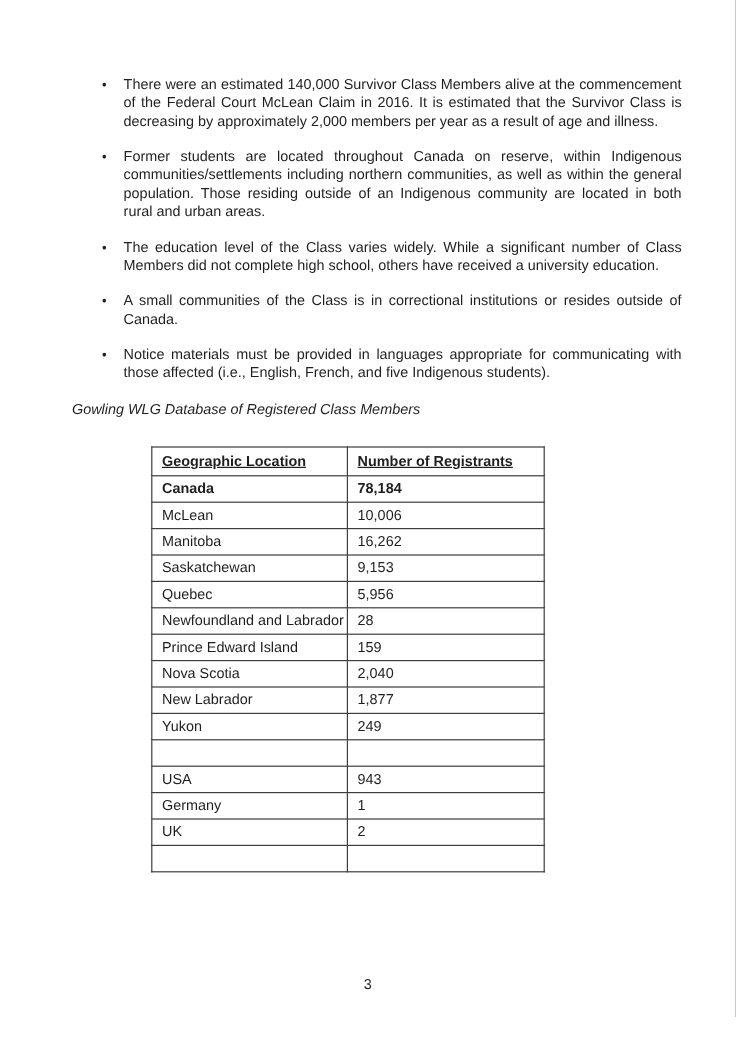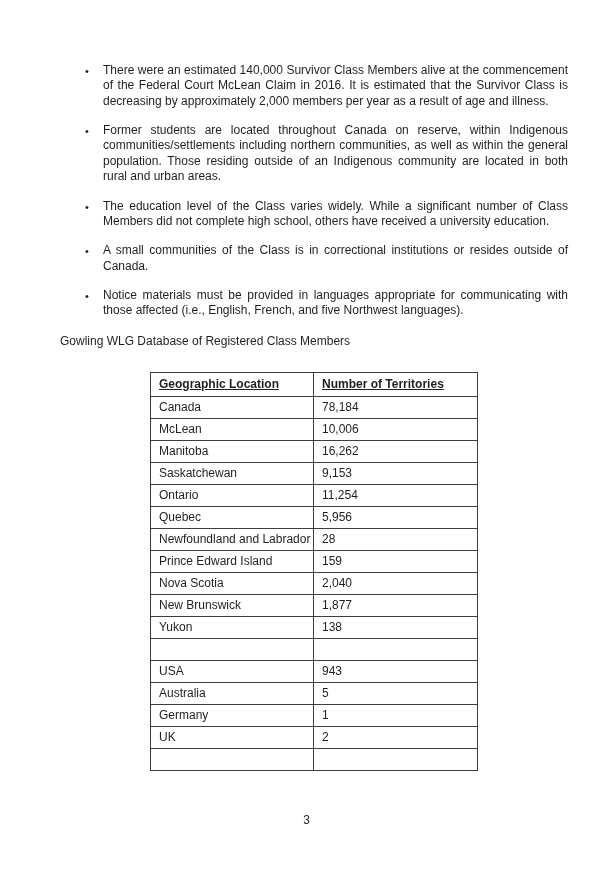--- a/index.html
+++ b/index.html
@@ -30,26 +30,27 @@
     width: 18px;
     font-size: 11px;
     padding-top: 1px;
   }
   .bullet-item .btext {
     flex: 1;
     text-align: justify;
   }
   .btext .ital { }
   .section-heading {
+    font-style: italic;
     margin: 15px 0 23px 0;
   }
   table.reg-table {
     border-collapse: collapse;
     table-layout: fixed;
-    margin-left: 90px;
+    margin-left: 66px;
     width: 327px;
   }
   table.reg-table col.c1 { width: 163px; }
   table.reg-table col.c2 { width: 164px; }
   table.reg-table th, table.reg-table td {
     border: 1px solid #3d3d3d;
     padding: 3px 8px 3px 8px;
     height: 15px;
     text-align: left;
     vertical-align: middle;
@@ -57,21 +58,21 @@
     line-height: 15px;
     white-space: nowrap;
     overflow: hidden;
   }
   table.reg-table th {
     font-weight: bold;
     text-decoration: underline;
     padding-top: 4px;
     padding-bottom: 4px;
   }
-  tr.bold-row td { font-weight: normal; }
+  tr.bold-row td { font-weight: bold; }
   .page-number {
     position: absolute;
     top: 813px;
     left: 0;
     width: 613px;
     text-align: center;
     font-size: 12px;
   }
 </style>
 </head>
@@ -95,92 +96,84 @@
       <div class="btext">The education level of the Class varies widely. While a significant number of Class Members did not complete high school, others have received a university education.</div>
     </div>
 
     <div class="bullet-item">
       <span class="marker">•</span>
       <div class="btext">A small communities of the Class is in correctional institutions or resides outside of Canada.</div>
     </div>
 
     <div class="bullet-item">
       <span class="marker">•</span>
-      <div class="btext">Notice materials must be provided in languages appropriate for communicating with those affected (i.e., English, French, and five Northwest languages).</div>
+      <div class="btext">Notice materials must be provided in languages appropriate for communicating with those affected (i.e., English, French, and five Indigenous students).</div>
     </div>
 
     <div class="section-heading">Gowling WLG Database of Registered Class Members</div>
 
     <table class="reg-table">
       <colgroup>
           <col class="c1">
           <col class="c2">
         </colgroup>
       <thead>
         <tr>
           <th>Geographic Location</th>
-          <th>Number of Territories</th>
+          <th>Number of Registrants</th>
         </tr>
       </thead>
       <tbody>
         <tr class="bold-row">
           <td>Canada</td>
           <td>78,184</td>
         </tr>
         <tr>
           <td>McLean</td>
           <td>10,006</td>
         </tr>
         <tr>
           <td>Manitoba</td>
           <td>16,262</td>
         </tr>
         <tr>
           <td>Saskatchewan</td>
           <td>9,153</td>
         </tr>
         <tr>
-          <td>Ontario</td>
-          <td>11,254</td>
-        </tr>
-        <tr>
           <td>Quebec</td>
           <td>5,956</td>
         </tr>
         <tr>
           <td>Newfoundland and Labrador</td>
           <td>28</td>
         </tr>
         <tr>
           <td>Prince Edward Island</td>
           <td>159</td>
         </tr>
         <tr>
           <td>Nova Scotia</td>
           <td>2,040</td>
         </tr>
         <tr>
-          <td>New Brunswick</td>
+          <td>New Labrador</td>
           <td>1,877</td>
         </tr>
         <tr>
           <td>Yukon</td>
-          <td>138</td>
+          <td>249</td>
         </tr>
         <tr>
           <td></td>
           <td></td>
         </tr>
         <tr>
           <td>USA</td>
           <td>943</td>
-        </tr>
-        <tr>
-          <td>Australia</td>
-          <td>5</td>
         </tr>
         <tr>
           <td>Germany</td>
           <td>1</td>
         </tr>
         <tr>
           <td>UK</td>
           <td>2</td>
         </tr>
         <tr>

